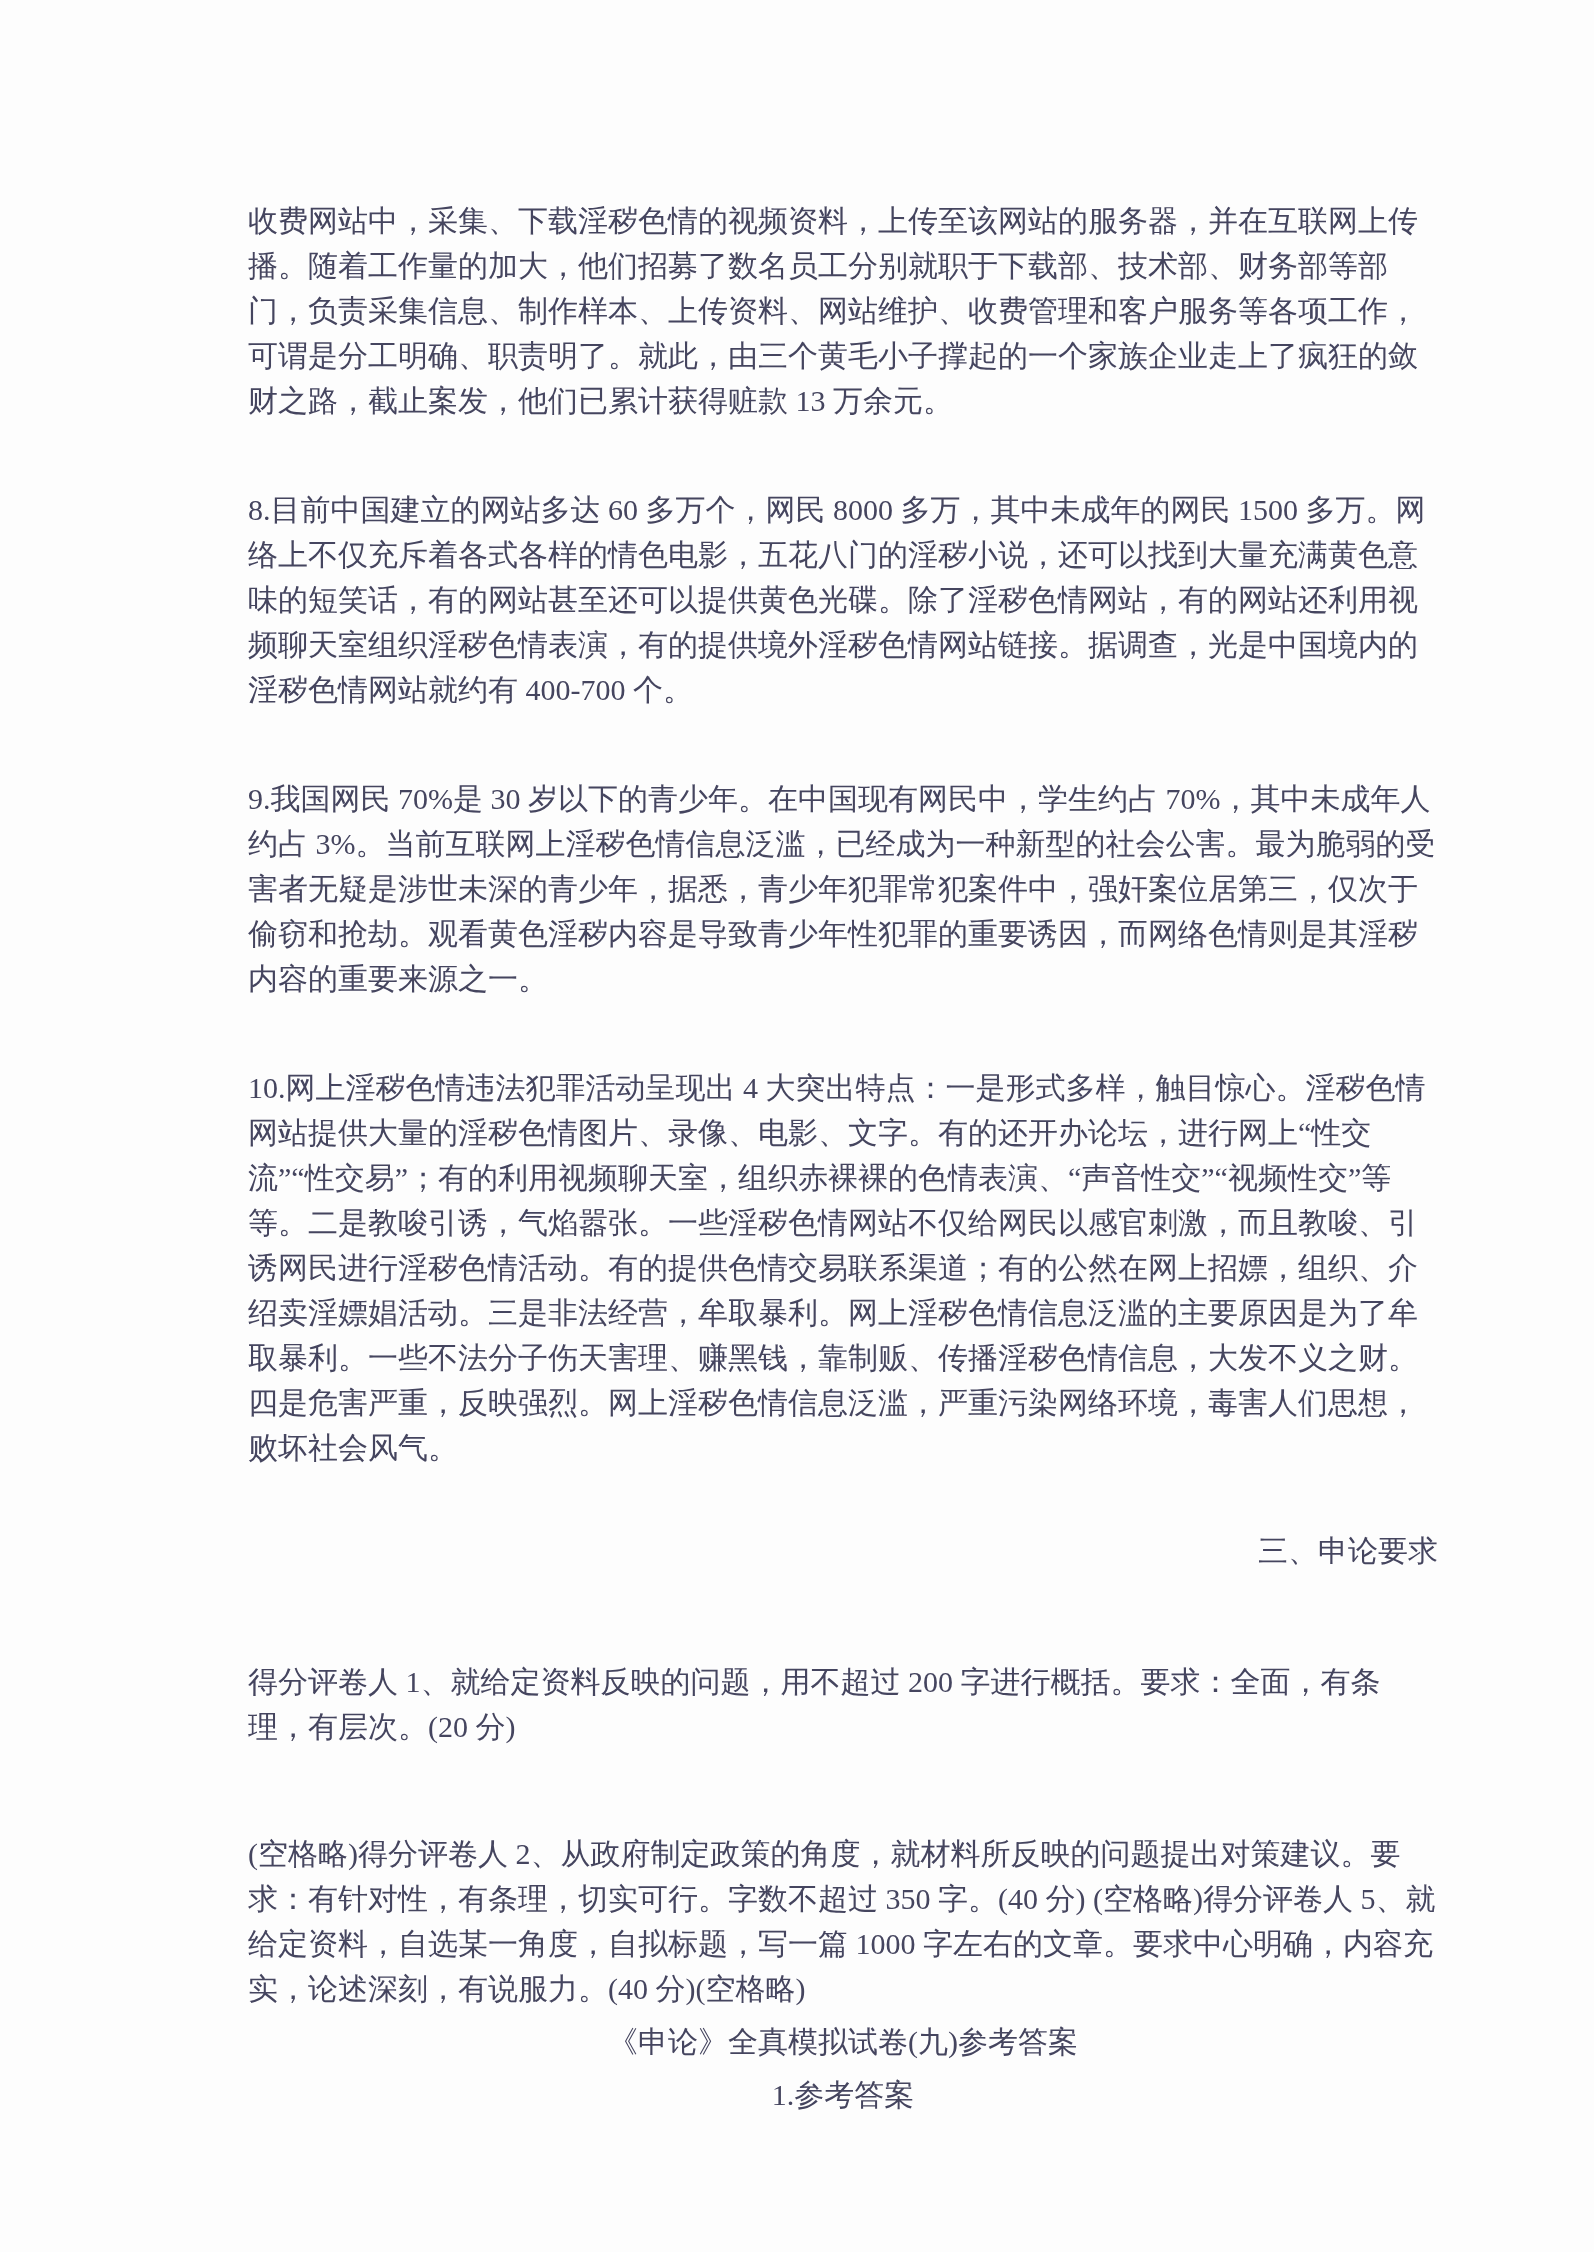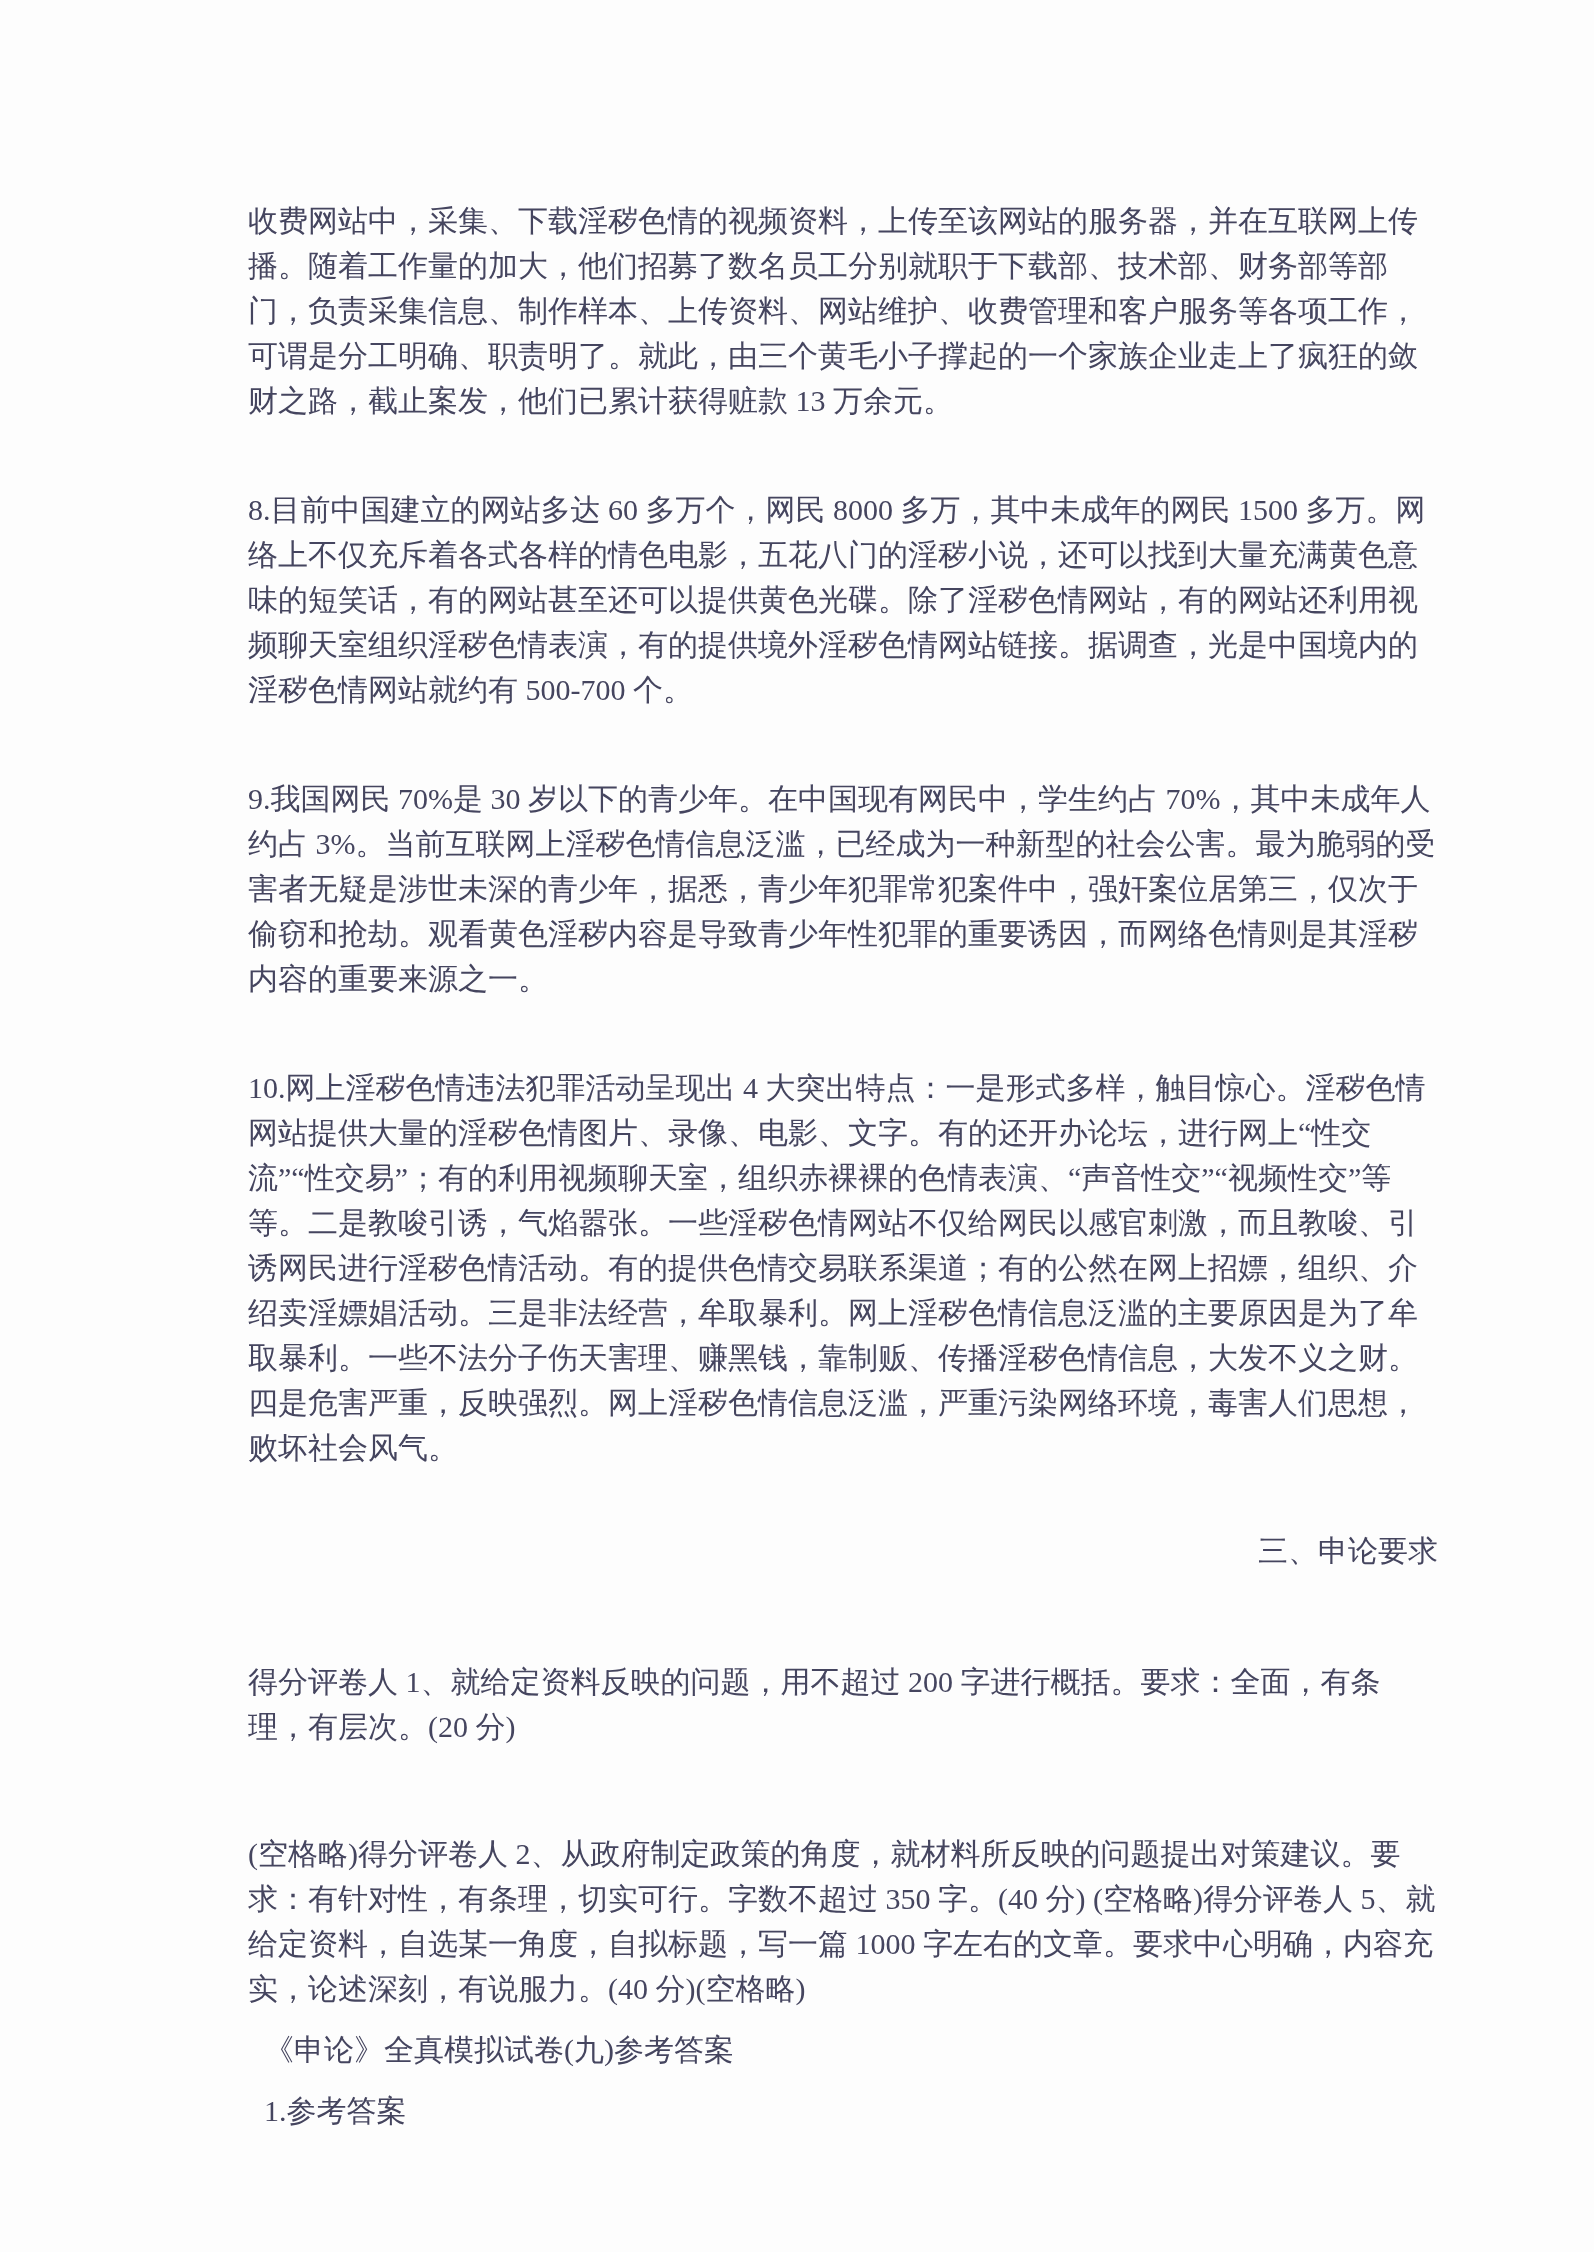--- a/index.html
+++ b/index.html
@@ -29,29 +29,29 @@
     line-height: 45px;
     text-align: left;
     word-break: break-all;
   }
   .para { margin: 0; }
   .material   { margin-bottom: 64px; }
   .material-last { margin-bottom: 58px; margin-top: 6px; }
   .section-heading { margin-bottom: 86px; text-align: right; }
   .req-1 { margin-bottom: 82px; }
   .req-2 { margin-bottom: 0; }
-  .tight { margin: 16px; }
+  .tight { margin: 8px; text-align: center; }
 </style>
 </head>
 <body>
 
 <div class="page">
   <div class="content">
     <p class="para material">收费网站中，采集、下载淫秽色情的视频资料，上传至该网站的服务器，并在互联网上传播。随着工作量的加大，他们招募了数名员工分别就职于下载部、技术部、财务部等部门，负责采集信息、制作样本、上传资料、网站维护、收费管理和客户服务等各项工作，可谓是分工明确、职责明了。就此，由三个黄毛小子撑起的一个家族企业走上了疯狂的敛财之路，截止案发，他们已累计获得赃款 13 万余元。</p>
-    <p class="para material">8.目前中国建立的网站多达 60 多万个，网民 8000 多万，其中未成年的网民 1500 多万。网络上不仅充斥着各式各样的情色电影，五花八门的淫秽小说，还可以找到大量充满黄色意味的短笑话，有的网站甚至还可以提供黄色光碟。除了淫秽色情网站，有的网站还利用视频聊天室组织淫秽色情表演，有的提供境外淫秽色情网站链接。据调查，光是中国境内的淫秽色情网站就约有 500-700 个。</p>
+    <p class="para material">8.目前中国建立的网站多达 60 多万个，网民 8000 多万，其中未成年的网民 1500 多万。网络上不仅充斥着各式各样的情色电影，五花八门的淫秽小说，还可以找到大量充满黄色意味的短笑话，有的网站甚至还可以提供黄色光碟。除了淫秽色情网站，有的网站还利用视频聊天室组织淫秽色情表演，有的提供境外淫秽色情网站链接。据调查，光是中国境内的淫秽色情网站就约有 400-700 个。</p>
     <p class="para material">9.我国网民 70%是 30 岁以下的青少年。在中国现有网民中，学生约占 70%，其中未成年人约占 3%。当前互联网上淫秽色情信息泛滥，已经成为一种新型的社会公害。最为脆弱的受害者无疑是涉世未深的青少年，据悉，青少年犯罪常犯案件中，强奸案位居第三，仅次于偷窃和抢劫。观看黄色淫秽内容是导致青少年性犯罪的重要诱因，而网络色情则是其淫秽内容的重要来源之一。</p>
     <p class="para material-last">10.网上淫秽色情违法犯罪活动呈现出 4 大突出特点：一是形式多样，触目惊心。淫秽色情网站提供大量的淫秽色情图片、录像、电影、文字。有的还开办论坛，进行网上“性交流”“性交易”；有的利用视频聊天室，组织赤裸裸的色情表演、“声音性交”“视频性交”等等。二是教唆引诱，气焰嚣张。一些淫秽色情网站不仅给网民以感官刺激，而且教唆、引诱网民进行淫秽色情活动。有的提供色情交易联系渠道；有的公然在网上招嫖，组织、介绍卖淫嫖娼活动。三是非法经营，牟取暴利。网上淫秽色情信息泛滥的主要原因是为了牟取暴利。一些不法分子伤天害理、赚黑钱，靠制贩、传播淫秽色情信息，大发不义之财。四是危害严重，反映强烈。网上淫秽色情信息泛滥，严重污染网络环境，毒害人们思想，败坏社会风气。</p>
     <p class="para section-heading">三、申论要求</p>
     <p class="para req-1">得分评卷人 1、就给定资料反映的问题，用不超过 200 字进行概括。要求：全面，有条理，有层次。(20 分)</p>
     <p class="para req-2">(空格略)得分评卷人 2、从政府制定政策的角度，就材料所反映的问题提出对策建议。要求：有针对性，有条理，切实可行。字数不超过 350 字。(40 分) (空格略)得分评卷人 5、就给定资料，自选某一角度，自拟标题，写一篇 1000 字左右的文章。要求中心明确，内容充实，论述深刻，有说服力。(40 分)(空格略)</p>
     <p class="para tight">《申论》全真模拟试卷(九)参考答案</p>
     <p class="para tight">1.参考答案</p>
   </div>
 </div>
 

